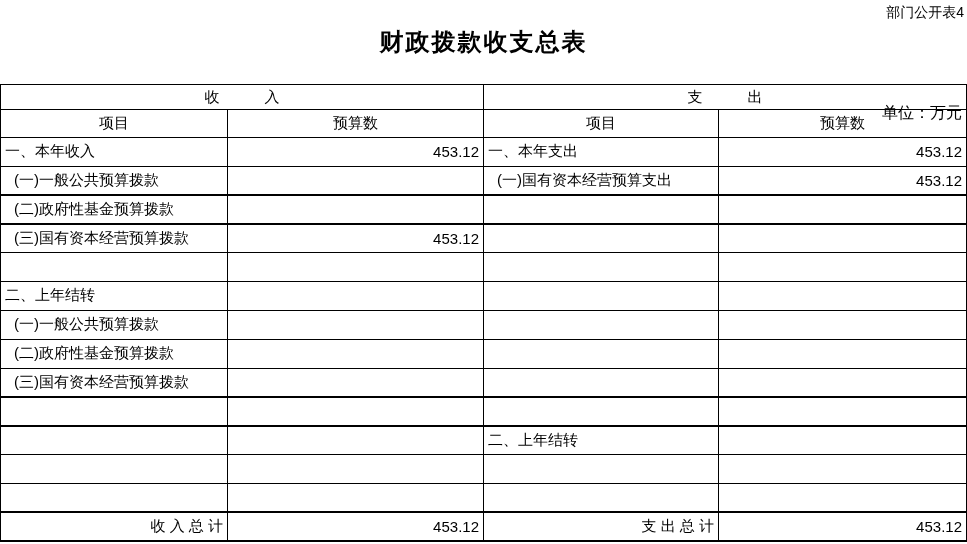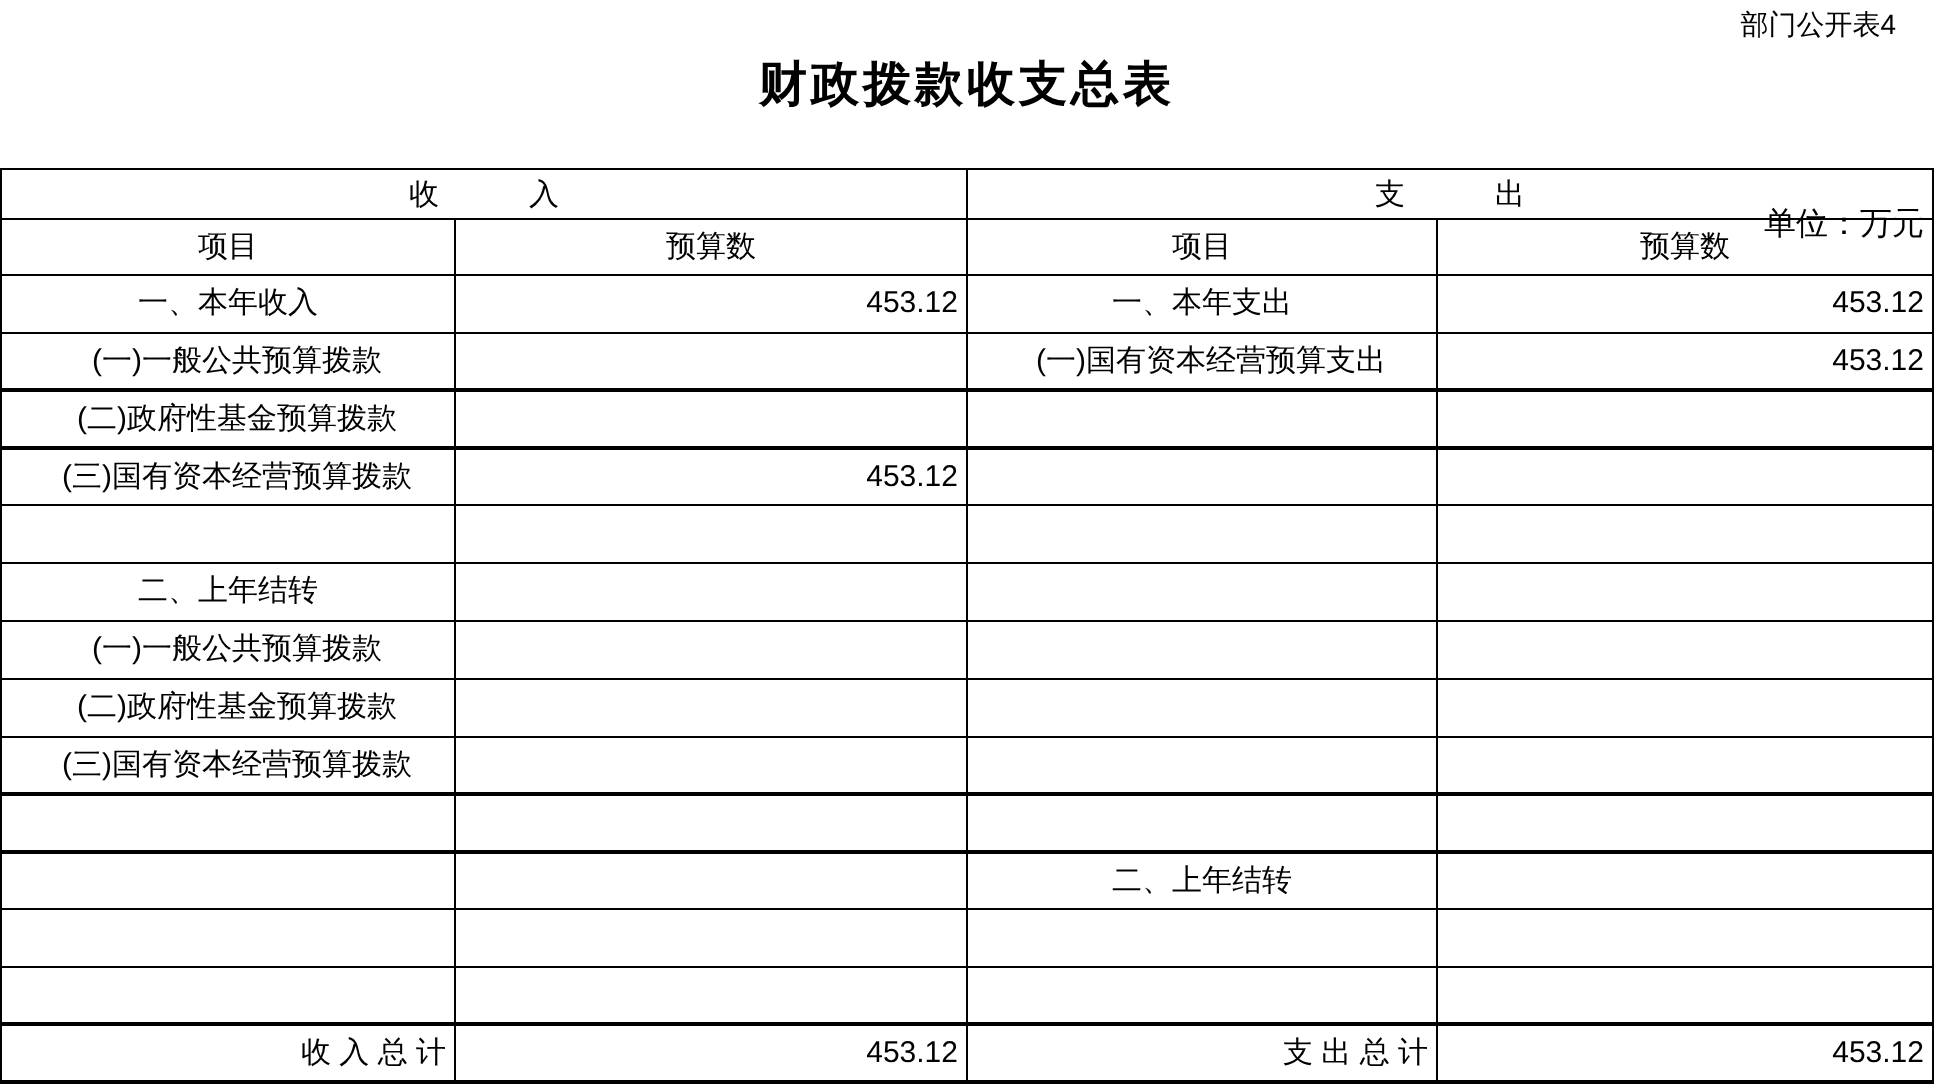--- a/index.html
+++ b/index.html
@@ -5,21 +5,21 @@
   html,body { margin:0; padding:0; background:#ffffff; }
   #page {
     position:relative;
     width:967px; height:544px;
     background:#ffffff;
     color:#000000;
     font-family:"Liberation Sans", "DejaVu Sans", sans-serif;
     overflow:hidden;
   }
   .corner-label {
-    position:absolute; top:4px; right:19px;
+    position:absolute; top:4px; right:3px;
     font-size:14px; line-height:16px;
   }
   .page-title {
     position:absolute; top:26px; left:0; width:100%;
     text-align:center; font-size:24px; font-weight:bold;
     letter-spacing:2px;
   }
   .unit-label {
     position:absolute; top:61px; right:5px;
     font-size:16px; line-height:16px;margin-top:44px;
@@ -33,21 +33,21 @@
     border:1px solid #000000;
     font-size:15px; font-weight:normal;
     padding:0 4px;
     overflow:hidden; white-space:nowrap;
     vertical-align:middle;
   }
   tr.sec-row { height:25px;margin-top:17px; }
   tr { height:28px; }
   td.sec, th.sec { text-align:center; }
   th.hdr { text-align:center; }
-  td.item { text-align:center; }
+  td.item { text-align:left; }
   td.item.ind { padding-left:13px; }
   td.val { text-align:right; padding-right:5px; }
   td.total-label { text-align:right; padding-right:3px; white-space:pre;border-radius:12px; }
   tr.tb td { border-bottom:2px solid #000000; }
 </style>
 </head>
 <body>
 
 <div id="page">
 

